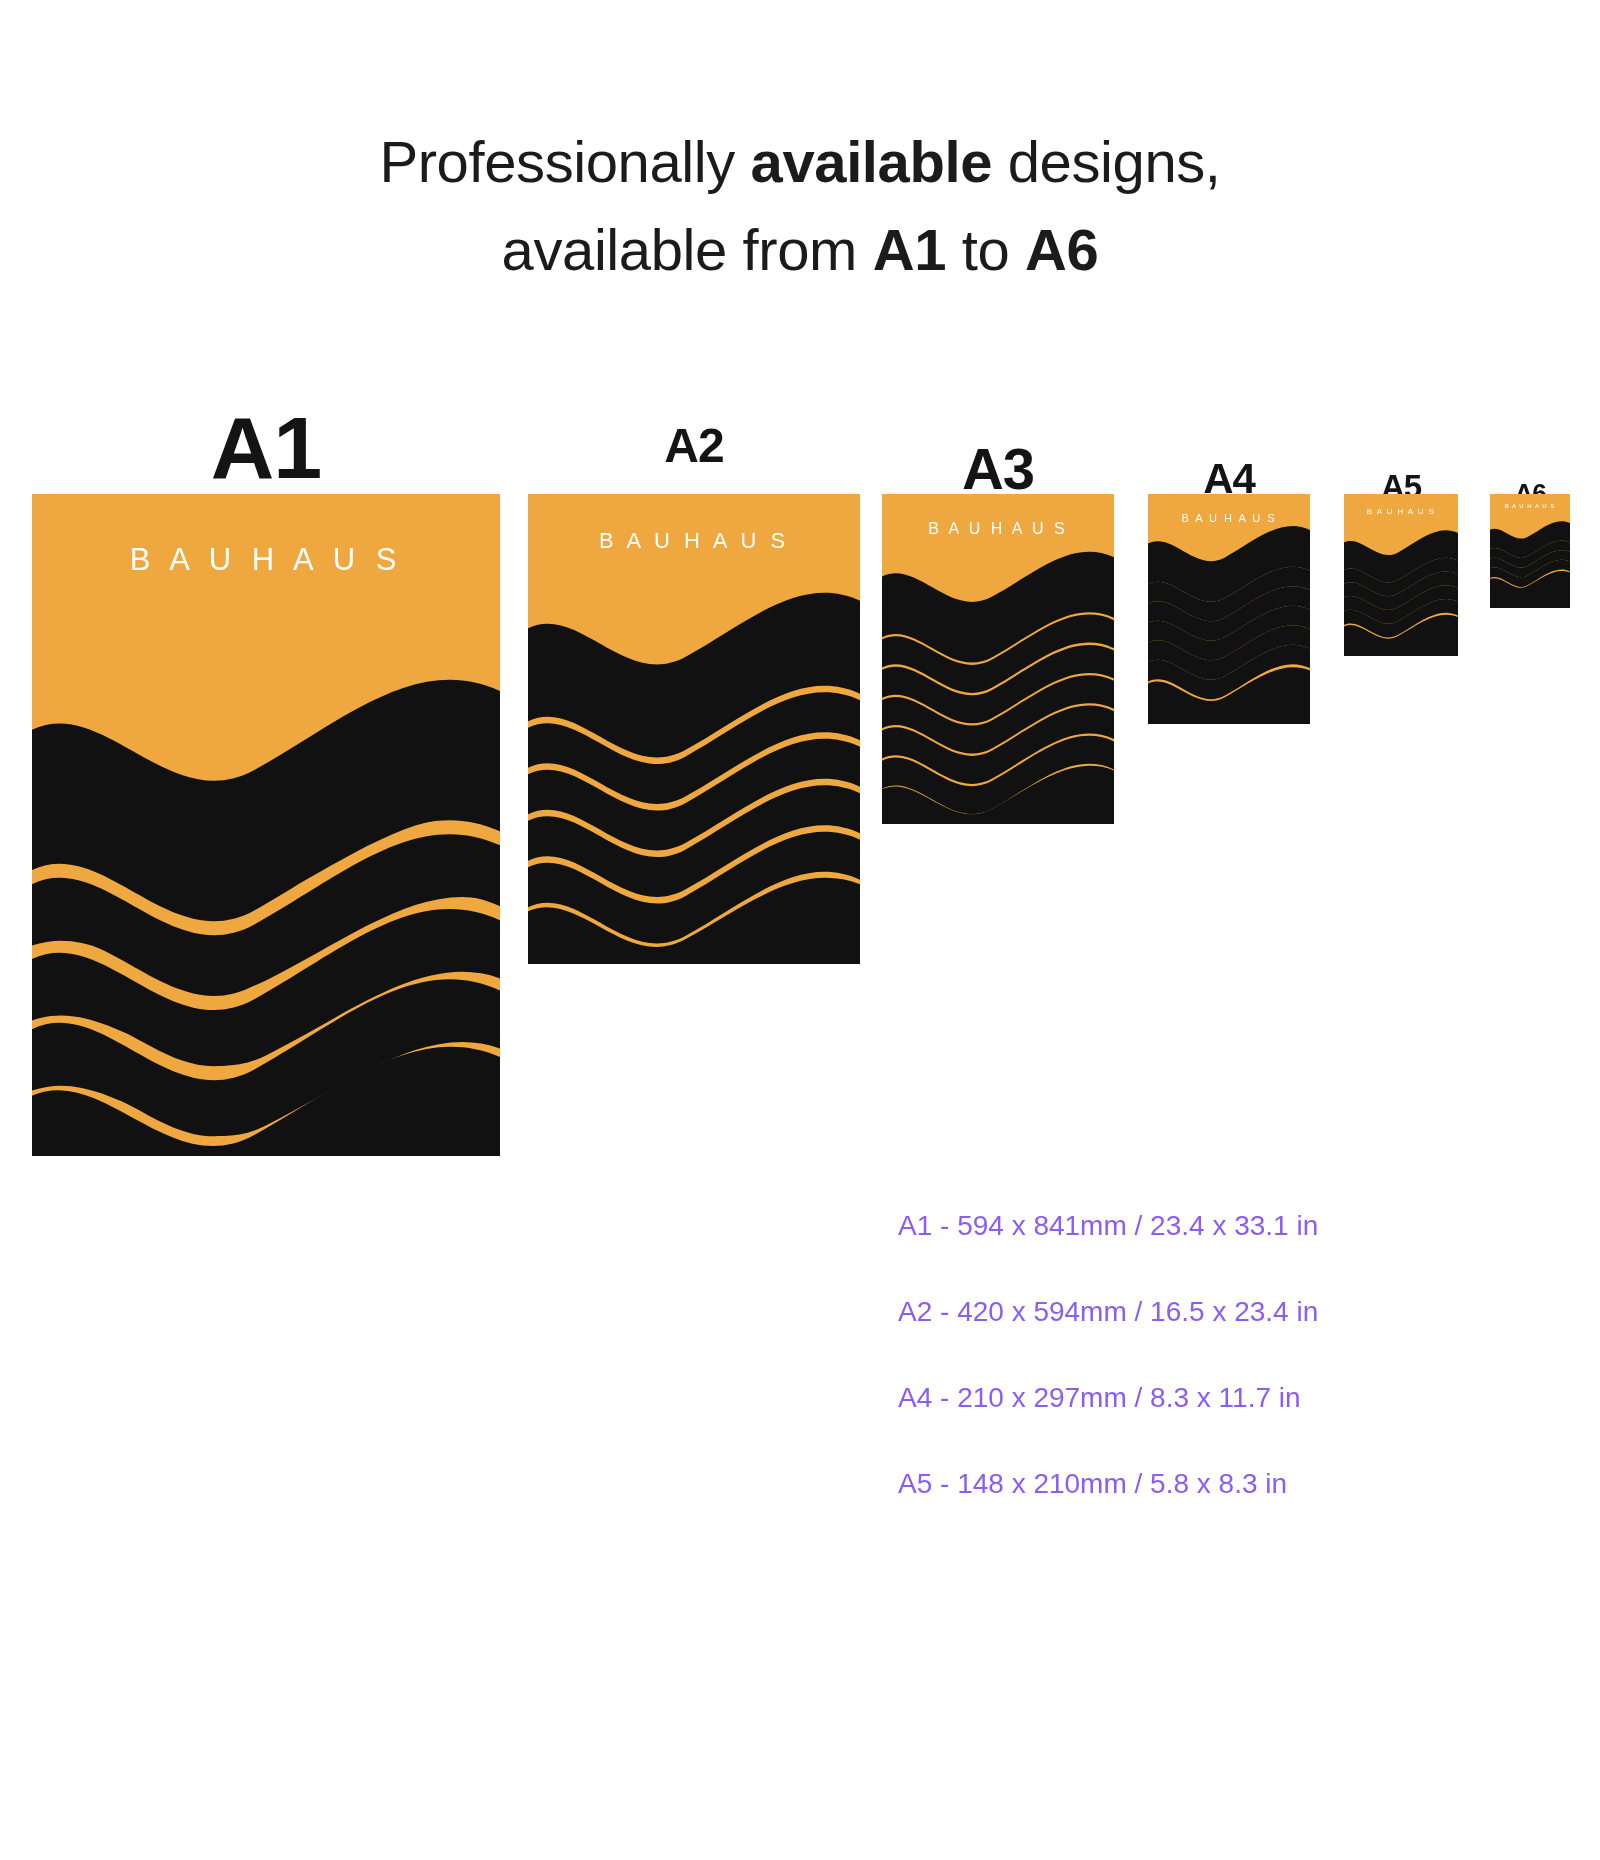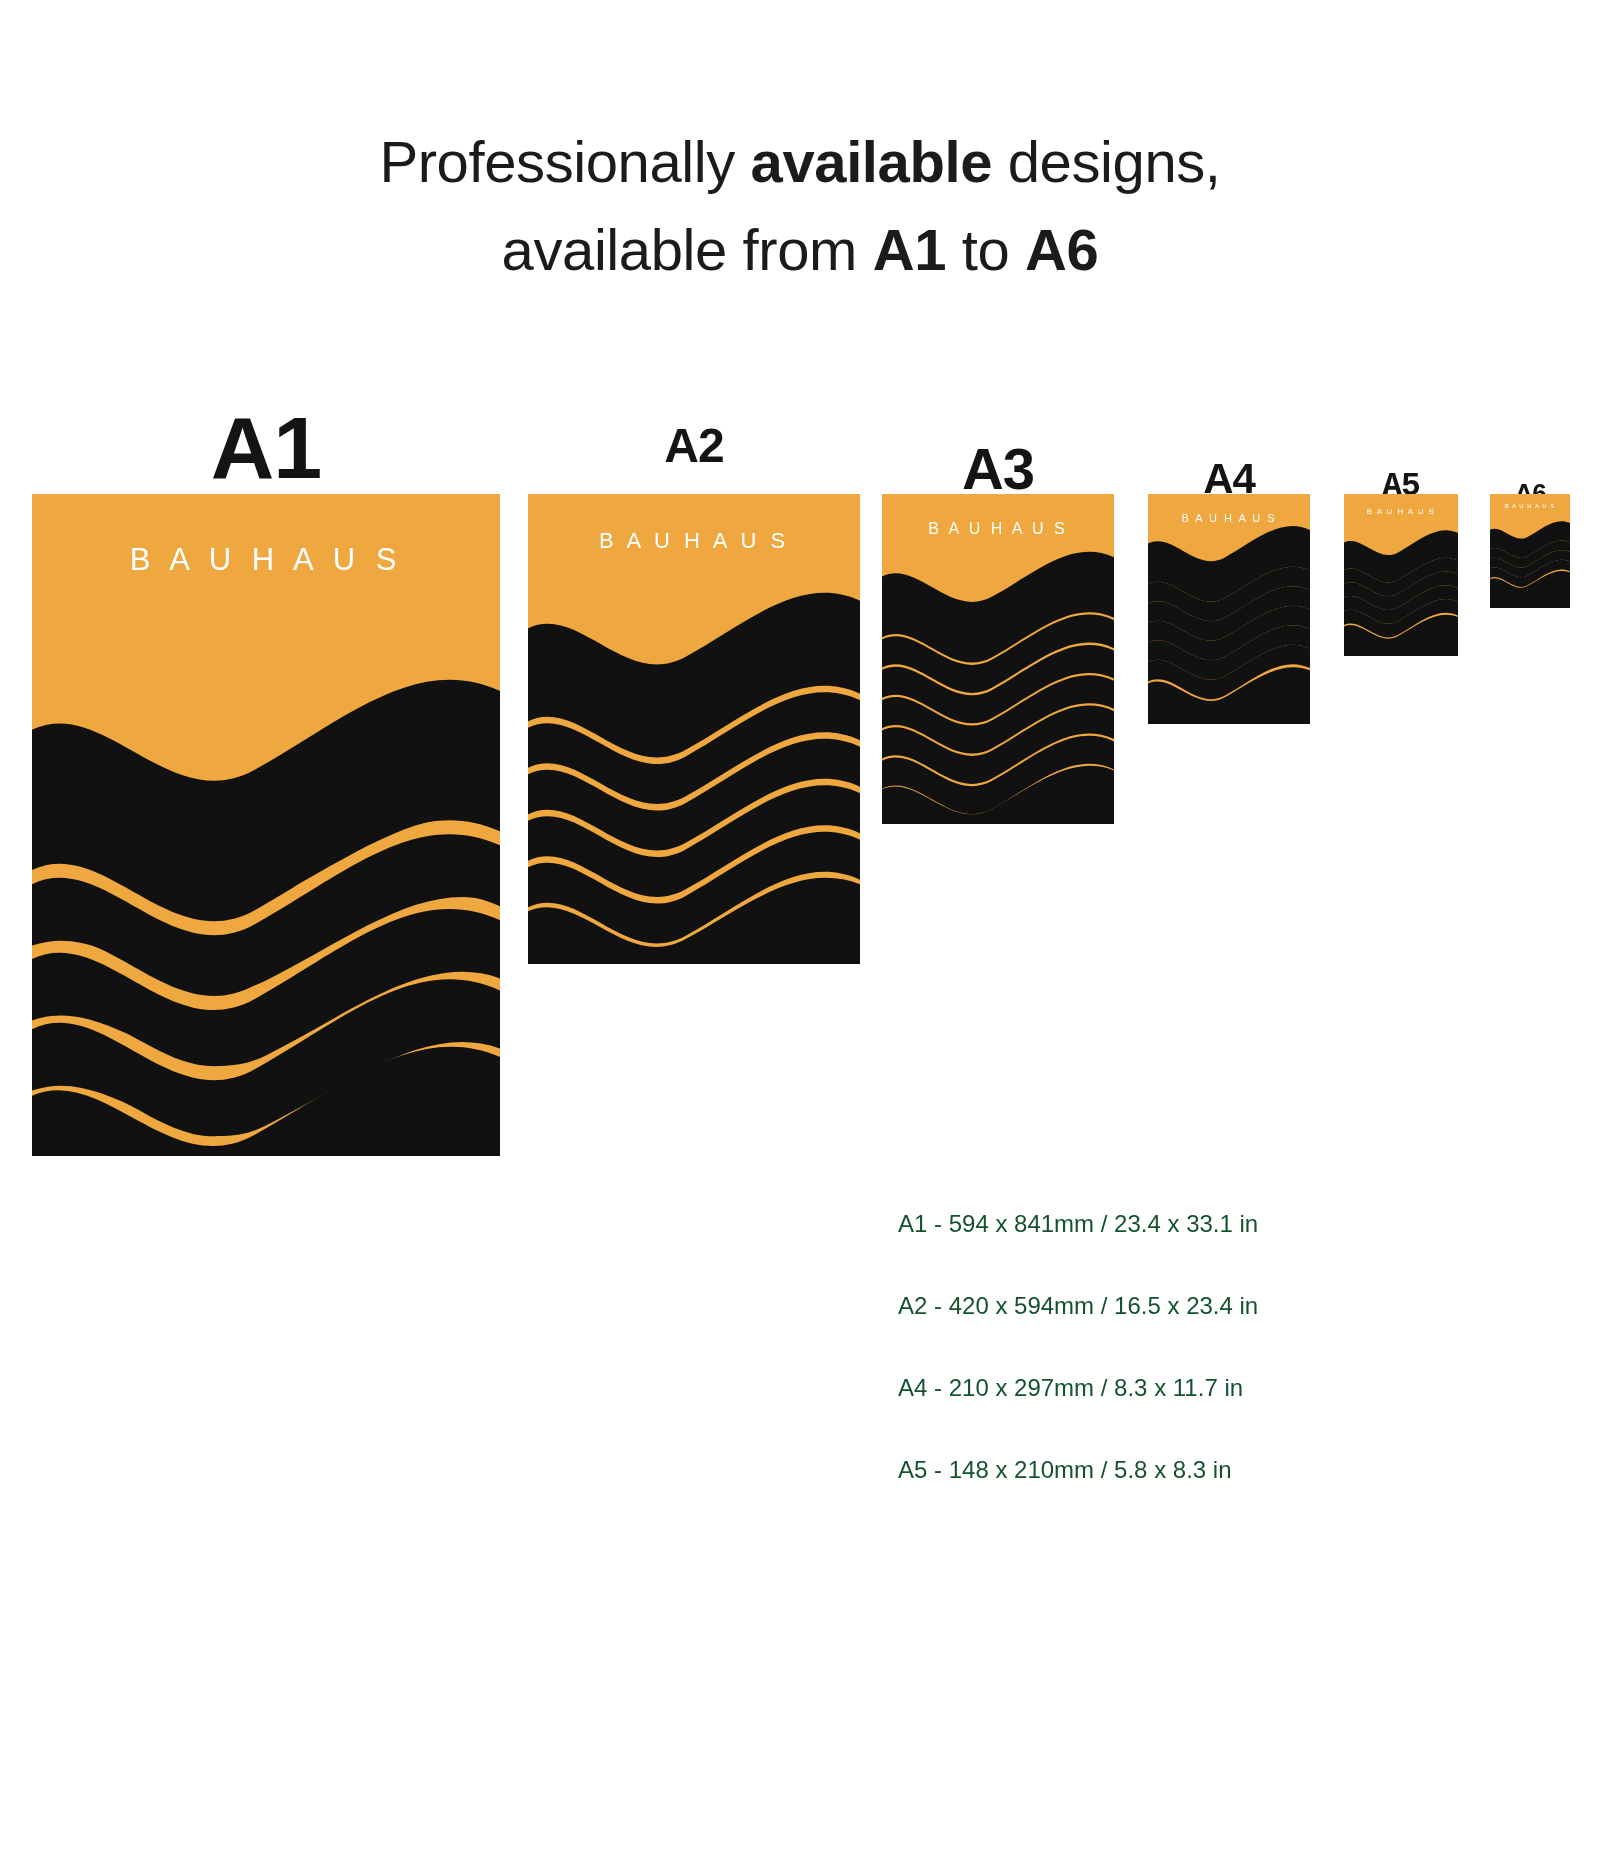--- a/index.html
+++ b/index.html
@@ -79,23 +79,23 @@
   }
 
   
   .size-list {
     position: absolute;
     left: 898px;
     top: 1212px;
     width: 660px;
   }
   .size-row {
-    font-size: 24px;
+    font-size: 28px;
     line-height: 1;
-    color: #14532d;
+    color: #8b5cf6;
     margin-bottom: 58px;
     white-space: nowrap;
   }
 </style>
 </head>
 <body>
 
 <div class="heading">
   <div><span>Professionally </span><span class="bold">available</span><span> designs,</span></div>
   <div><span>available from </span><span class="bold">A1</span><span> to </span><span class="bold">A6</span></div>
@@ -184,21 +184,21 @@
           <path d="M-10,166 C 25,132 55,198 95,176 C 135,154 170,120 210,148 L210,172 C 170,144 135,178 95,200 C 55,222 25,156 -10,190 Z"></path>
           <path d="M-10,190 C 25,156 55,222 95,200 C 135,178 170,144 210,172 L210,196 C 170,168 135,202 95,224 C 55,246 25,180 -10,214 Z"></path>
           <path d="M-10,214 C 25,180 55,246 95,224 C 135,202 170,168 210,196 L210,220 C 170,192 135,226 95,248 C 55,270 25,204 -10,238 Z"></path>
           <path d="M-10,240 C 25,208 55,272 95,250 C 135,228 170,198 210,222 L210,290 L-10,290 Z"></path>
         </g>
       </svg>
     </div>
   </div>
 
   <div class="poster-group" style="left:1344px; top:0px; width:114px;">
-    <div class="poster-label" style="top:40px; font-size:33px;font-family:Liberation Mono, monospace;">A5</div>
+    <div class="poster-label" style="top:40px; font-size:33px;">A5</div>
     <div class="poster" style="top:64px; width:114px; height:162px;">
       <div class="wordmark" style="top:13px; font-size:8px; letter-spacing:1.4px;">B A U H A U S</div>
       <svg viewBox="0 0 200 283" preserveAspectRatio="none">
         <g fill="#111111">
           <path d="M-10,92 C 25,58 55,124 95,102 C 135,80 170,46 210,74 L210,102 C 170,74 135,108 95,130 C 55,152 25,86 -10,120 Z"></path>
           <path d="M-10,116 C 25,82 55,148 95,126 C 135,104 170,70 210,98 L210,122 C 170,94 135,128 95,150 C 55,172 25,106 -10,140 Z"></path>
           <path d="M-10,140 C 25,106 55,172 95,150 C 135,128 170,94 210,122 L210,146 C 170,118 135,152 95,174 C 55,196 25,130 -10,164 Z"></path>
           <path d="M-10,164 C 25,130 55,196 95,174 C 135,152 170,118 210,146 L210,170 C 170,142 135,176 95,198 C 55,220 25,154 -10,188 Z"></path>
           <path d="M-10,188 C 25,154 55,220 95,198 C 135,176 170,142 210,170 L210,194 C 170,166 135,200 95,222 C 55,244 25,178 -10,212 Z"></path>
           <path d="M-10,212 C 25,178 55,244 95,222 C 135,200 170,166 210,194 L210,218 C 170,190 135,224 95,246 C 55,268 25,202 -10,236 Z"></path>

